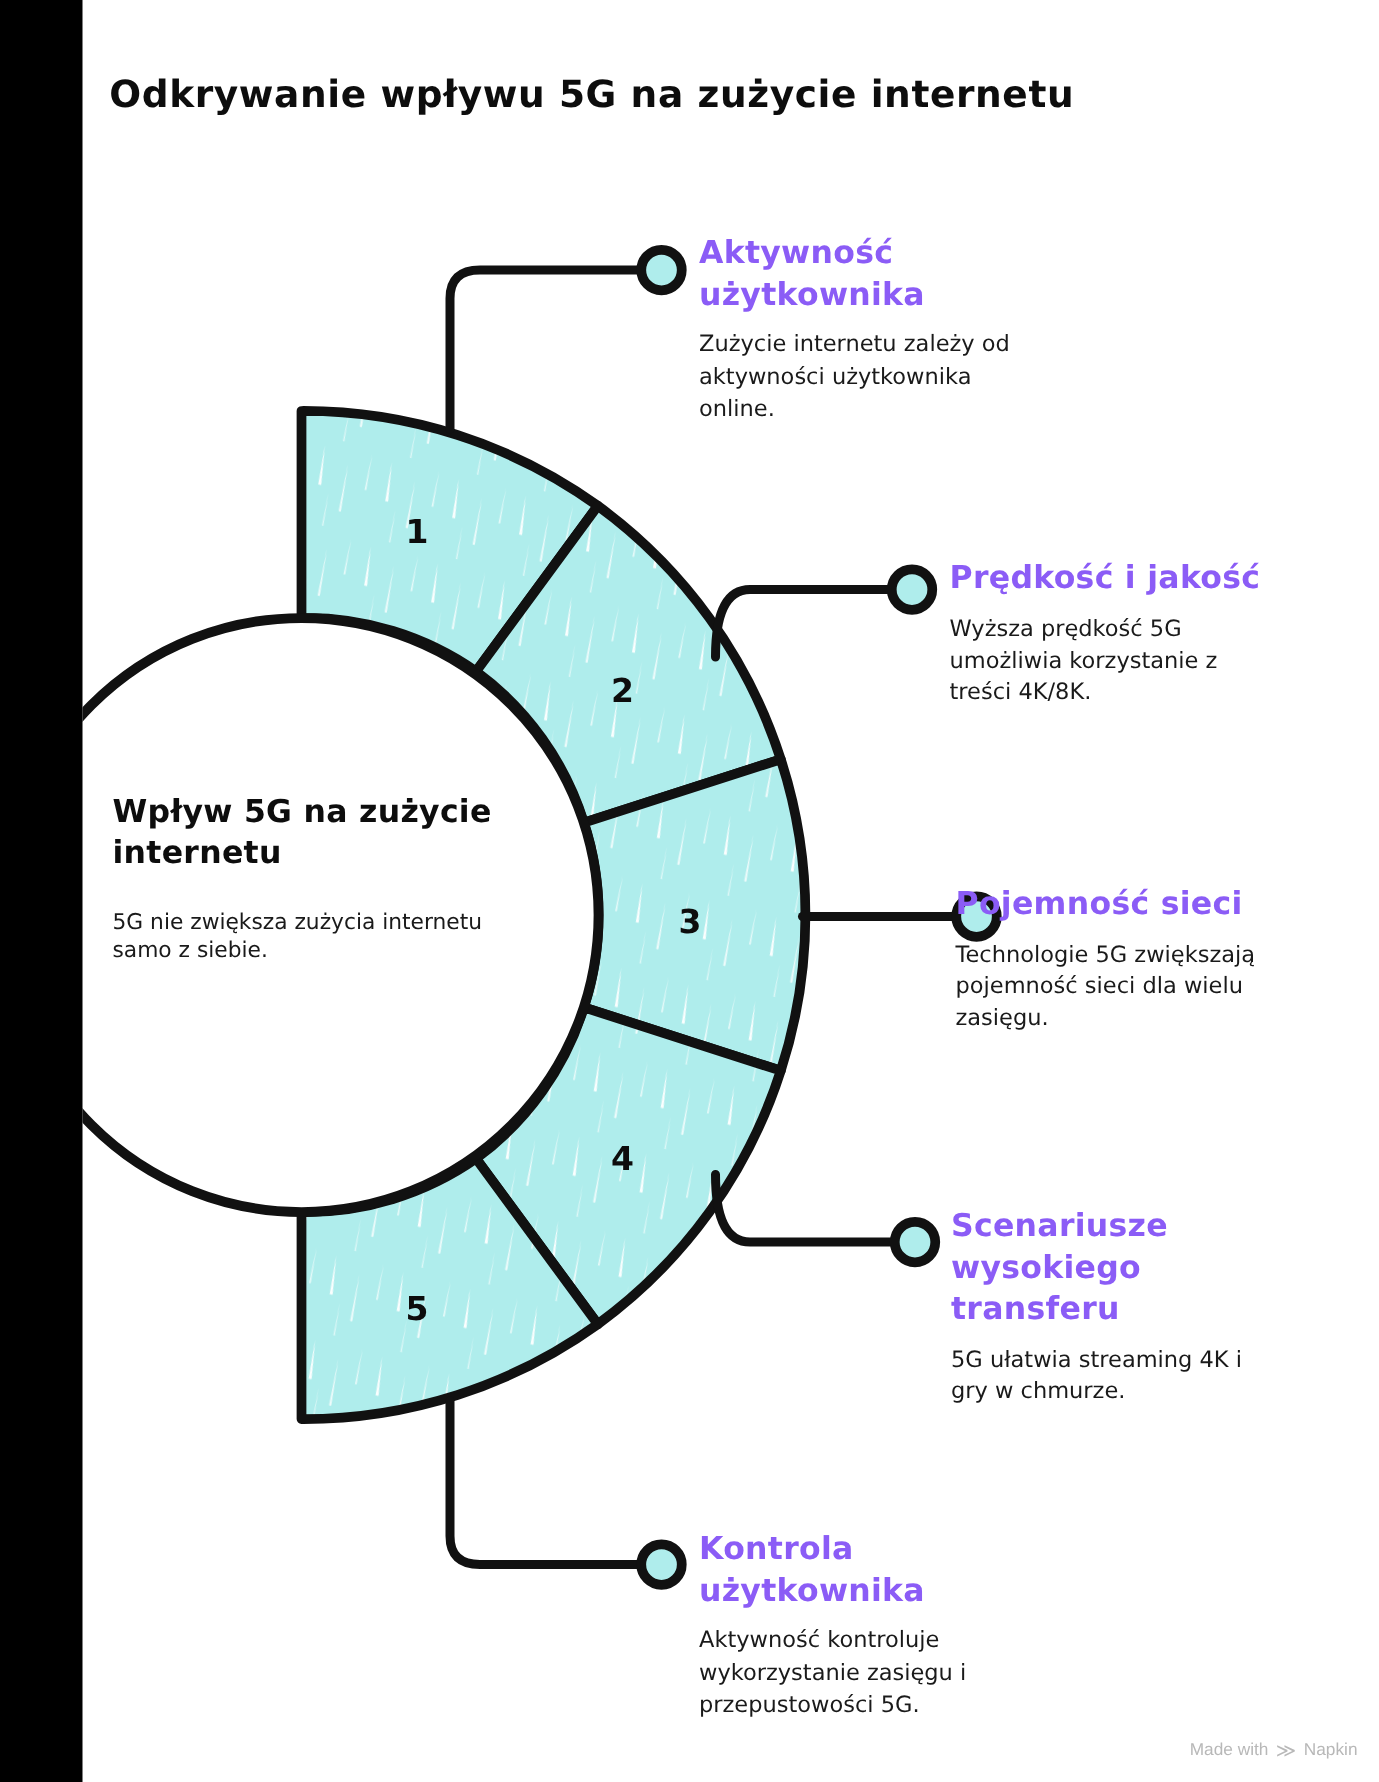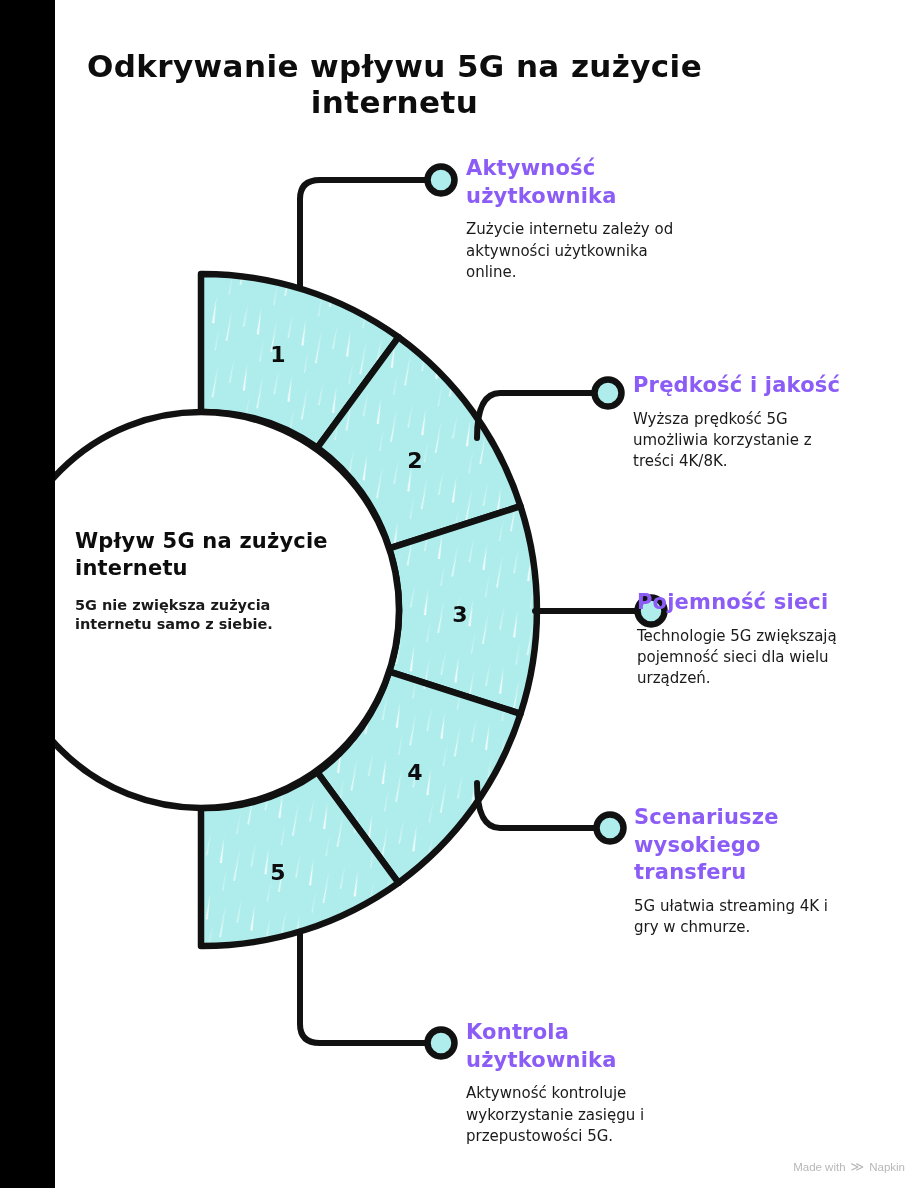--- a/index.html
+++ b/index.html
@@ -24,21 +24,21 @@
     background: #000000;
     z-index: 40;
   }
   
   #title {
     position: absolute;
     left: 0; top: 48px;
     width: 789px;
     text-align: center;
     font-family: "DejaVu Sans", sans-serif;
-    font-size: 31px;
+    font-size: 25px;
     font-weight: 700;
     letter-spacing: 0.4px;
     color: #0d0d0d;
     z-index: 20;
   }
   
   #canvas {
     position: absolute;
     left: 0; top: 0;
     width: 919px; height: 1188px;
@@ -52,25 +52,25 @@
     z-index: 25;
   }
   #center-title {
     font-size: 21px;
     font-weight: 700;
     line-height: 1.28;
     color: #0d0d0d;
     letter-spacing: 0.2px;
   }
   #center-sub {
-    margin-top: 14px;
+    margin-top: 24px;
     font-size: 14.5px;
     line-height: 1.35;
     color: #1a1a1a;
-    font-weight: 700;
+    font-weight: 400;
   }
   
   .callout {
     position: absolute;
     z-index: 25;
   }
   .callout-title {
     font-size: 21px;
     font-weight: 700;
     line-height: 1.32;
@@ -205,21 +205,21 @@
     <div class="callout-desc">Zużycie internetu zależy od aktywności użytkownika online.</div>
   </div>
 
   <div class="callout" style="left:633px; top:372px; width:215px;">
     <div class="callout-title">Prędkość i jakość</div>
     <div class="callout-desc">Wyższa prędkość 5G umożliwia korzystanie z treści 4K/8K.</div>
   </div>
 
   <div class="callout" style="left:637px; top:589px; width:210px;">
     <div class="callout-title">Pojemność sieci</div>
-    <div class="callout-desc">Technologie 5G zwiększają pojemność sieci dla wielu urządzeń.</div>
+    <div class="callout-desc">Technologie 5G zwiększają pojemność sieci dla wielu zasięgu.</div>
   </div>
 
   <div class="callout" style="left:634px; top:804px; width:200px;">
     <div class="callout-title">Scenariusze wysokiego transferu</div>
     <div class="callout-desc">5G ułatwia streaming 4K i gry w chmurze.</div>
   </div>
 
   <div class="callout" style="left:466px; top:1019px; width:215px;">
     <div class="callout-title">Kontrola użytkownika</div>
     <div class="callout-desc">Aktywność kontroluje wykorzystanie zasięgu i przepustowości 5G.</div>

